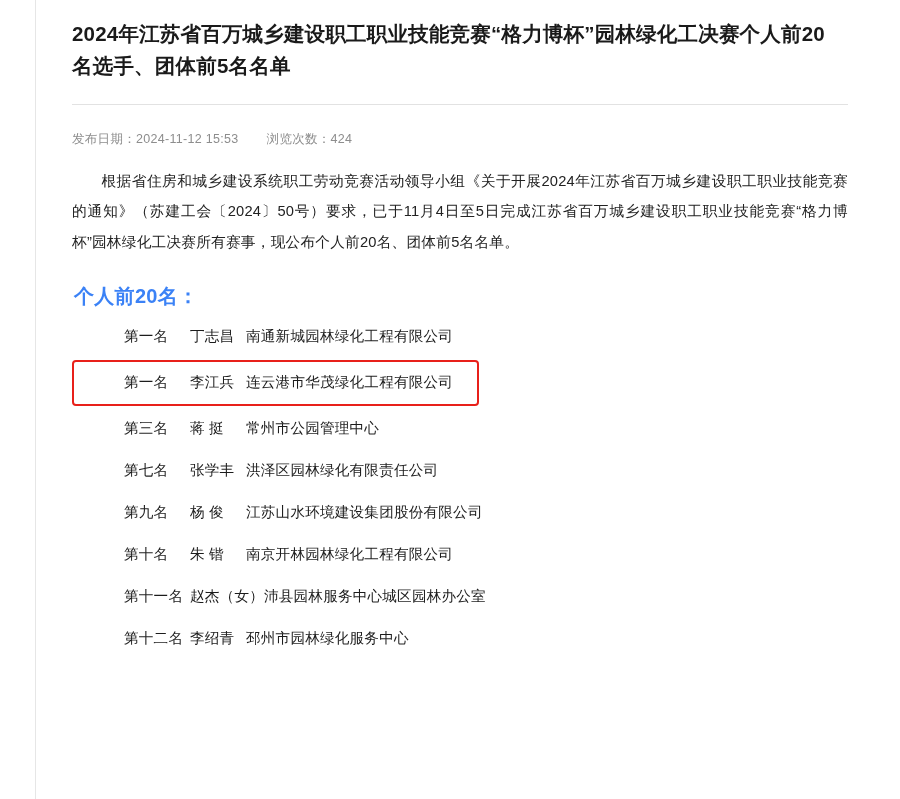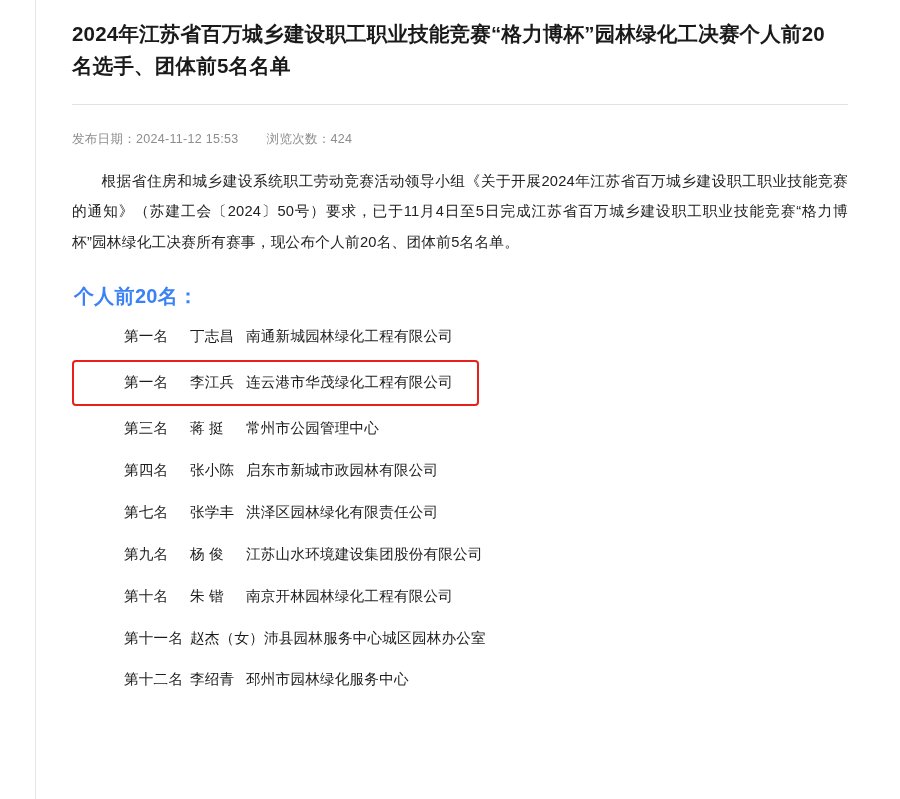--- a/index.html
+++ b/index.html
@@ -142,23 +142,20 @@
       <li class="row-wrap-highlight">
         <span class="row highlight">
           <span class="rank">第一名</span><span class="name">李江兵</span><span class="org">连云港市华茂绿化工程有限公司</span>
         </span>
       </li>
 
       <li class="row">
         <span class="rank">第三名</span><span class="name">蒋 挺</span><span class="org">常州市公园管理中心</span>
       </li>
 
-      <li class="row">
-        <span class="rank">第四名</span><span class="name">张小陈</span><span class="org">启东市新城市政园林有限公司</span>
-      </li>
 
 
 
 
       <li class="row">
         <span class="rank">第七名</span><span class="name">张学丰</span><span class="org">洪泽区园林绿化有限责任公司</span>
       </li>
 
       <li class="row">
         <span class="rank">第九名</span><span class="name">杨 俊</span><span class="org">江苏山水环境建设集团股份有限公司</span>

